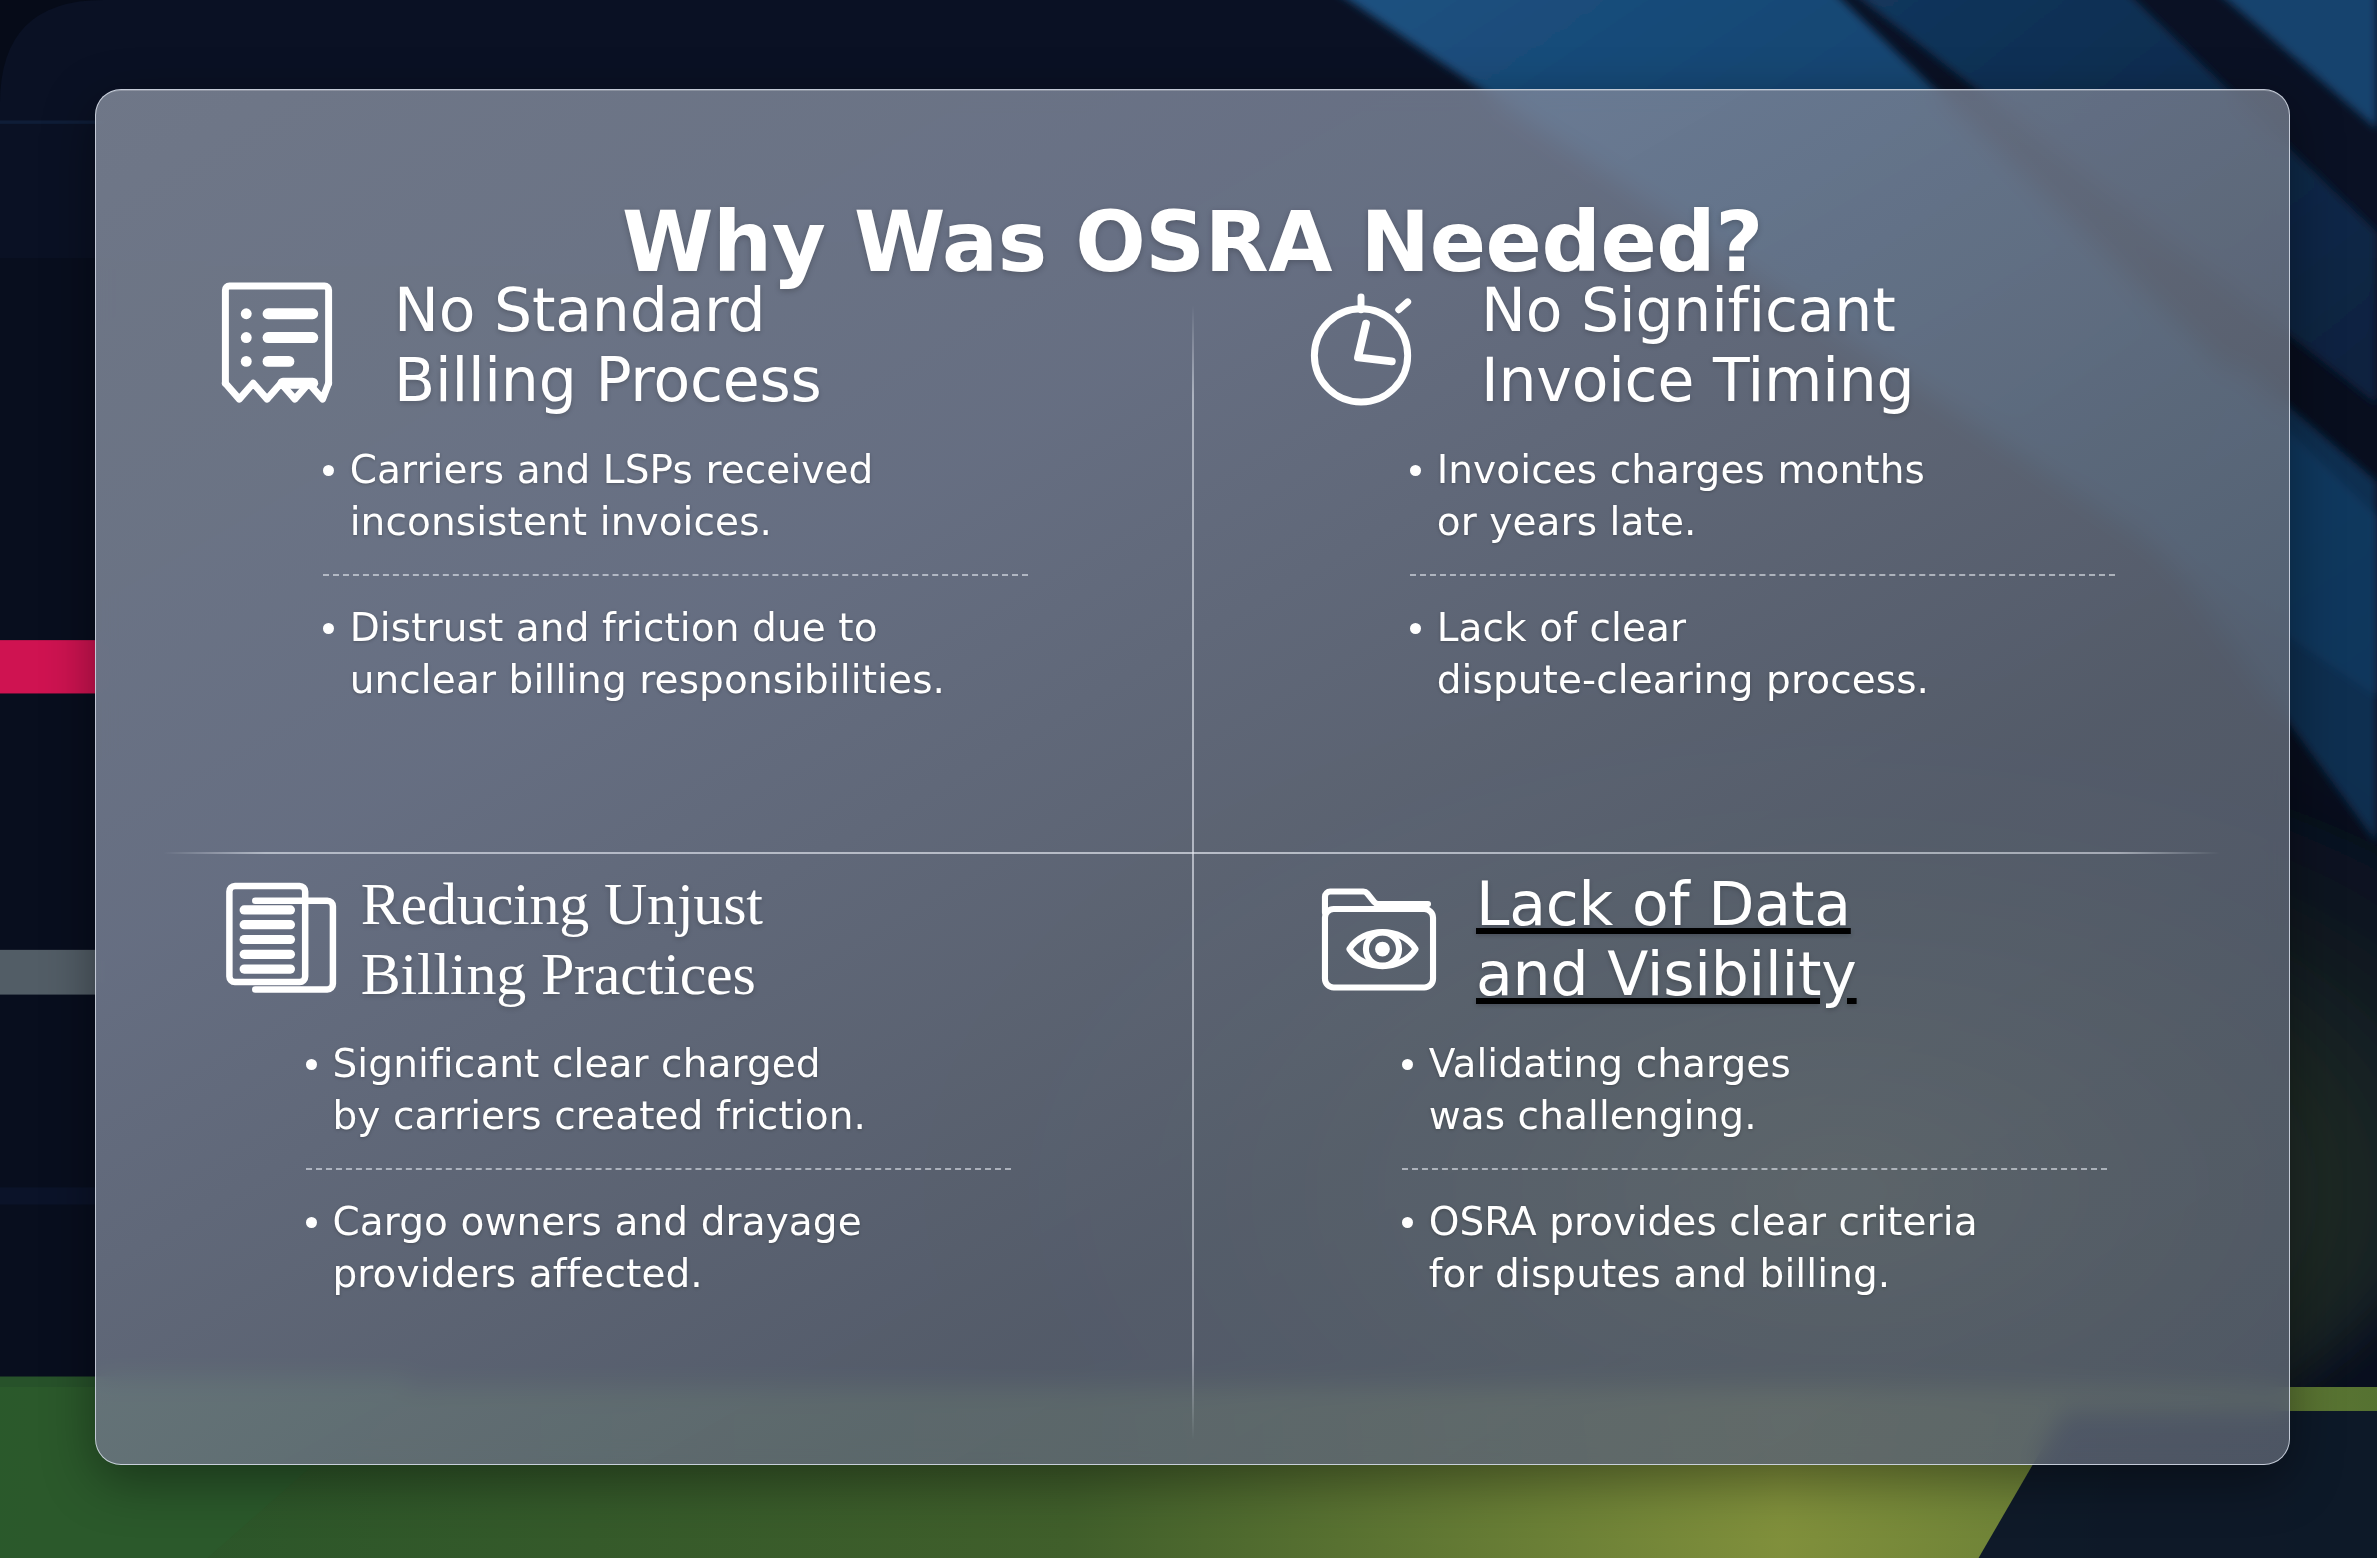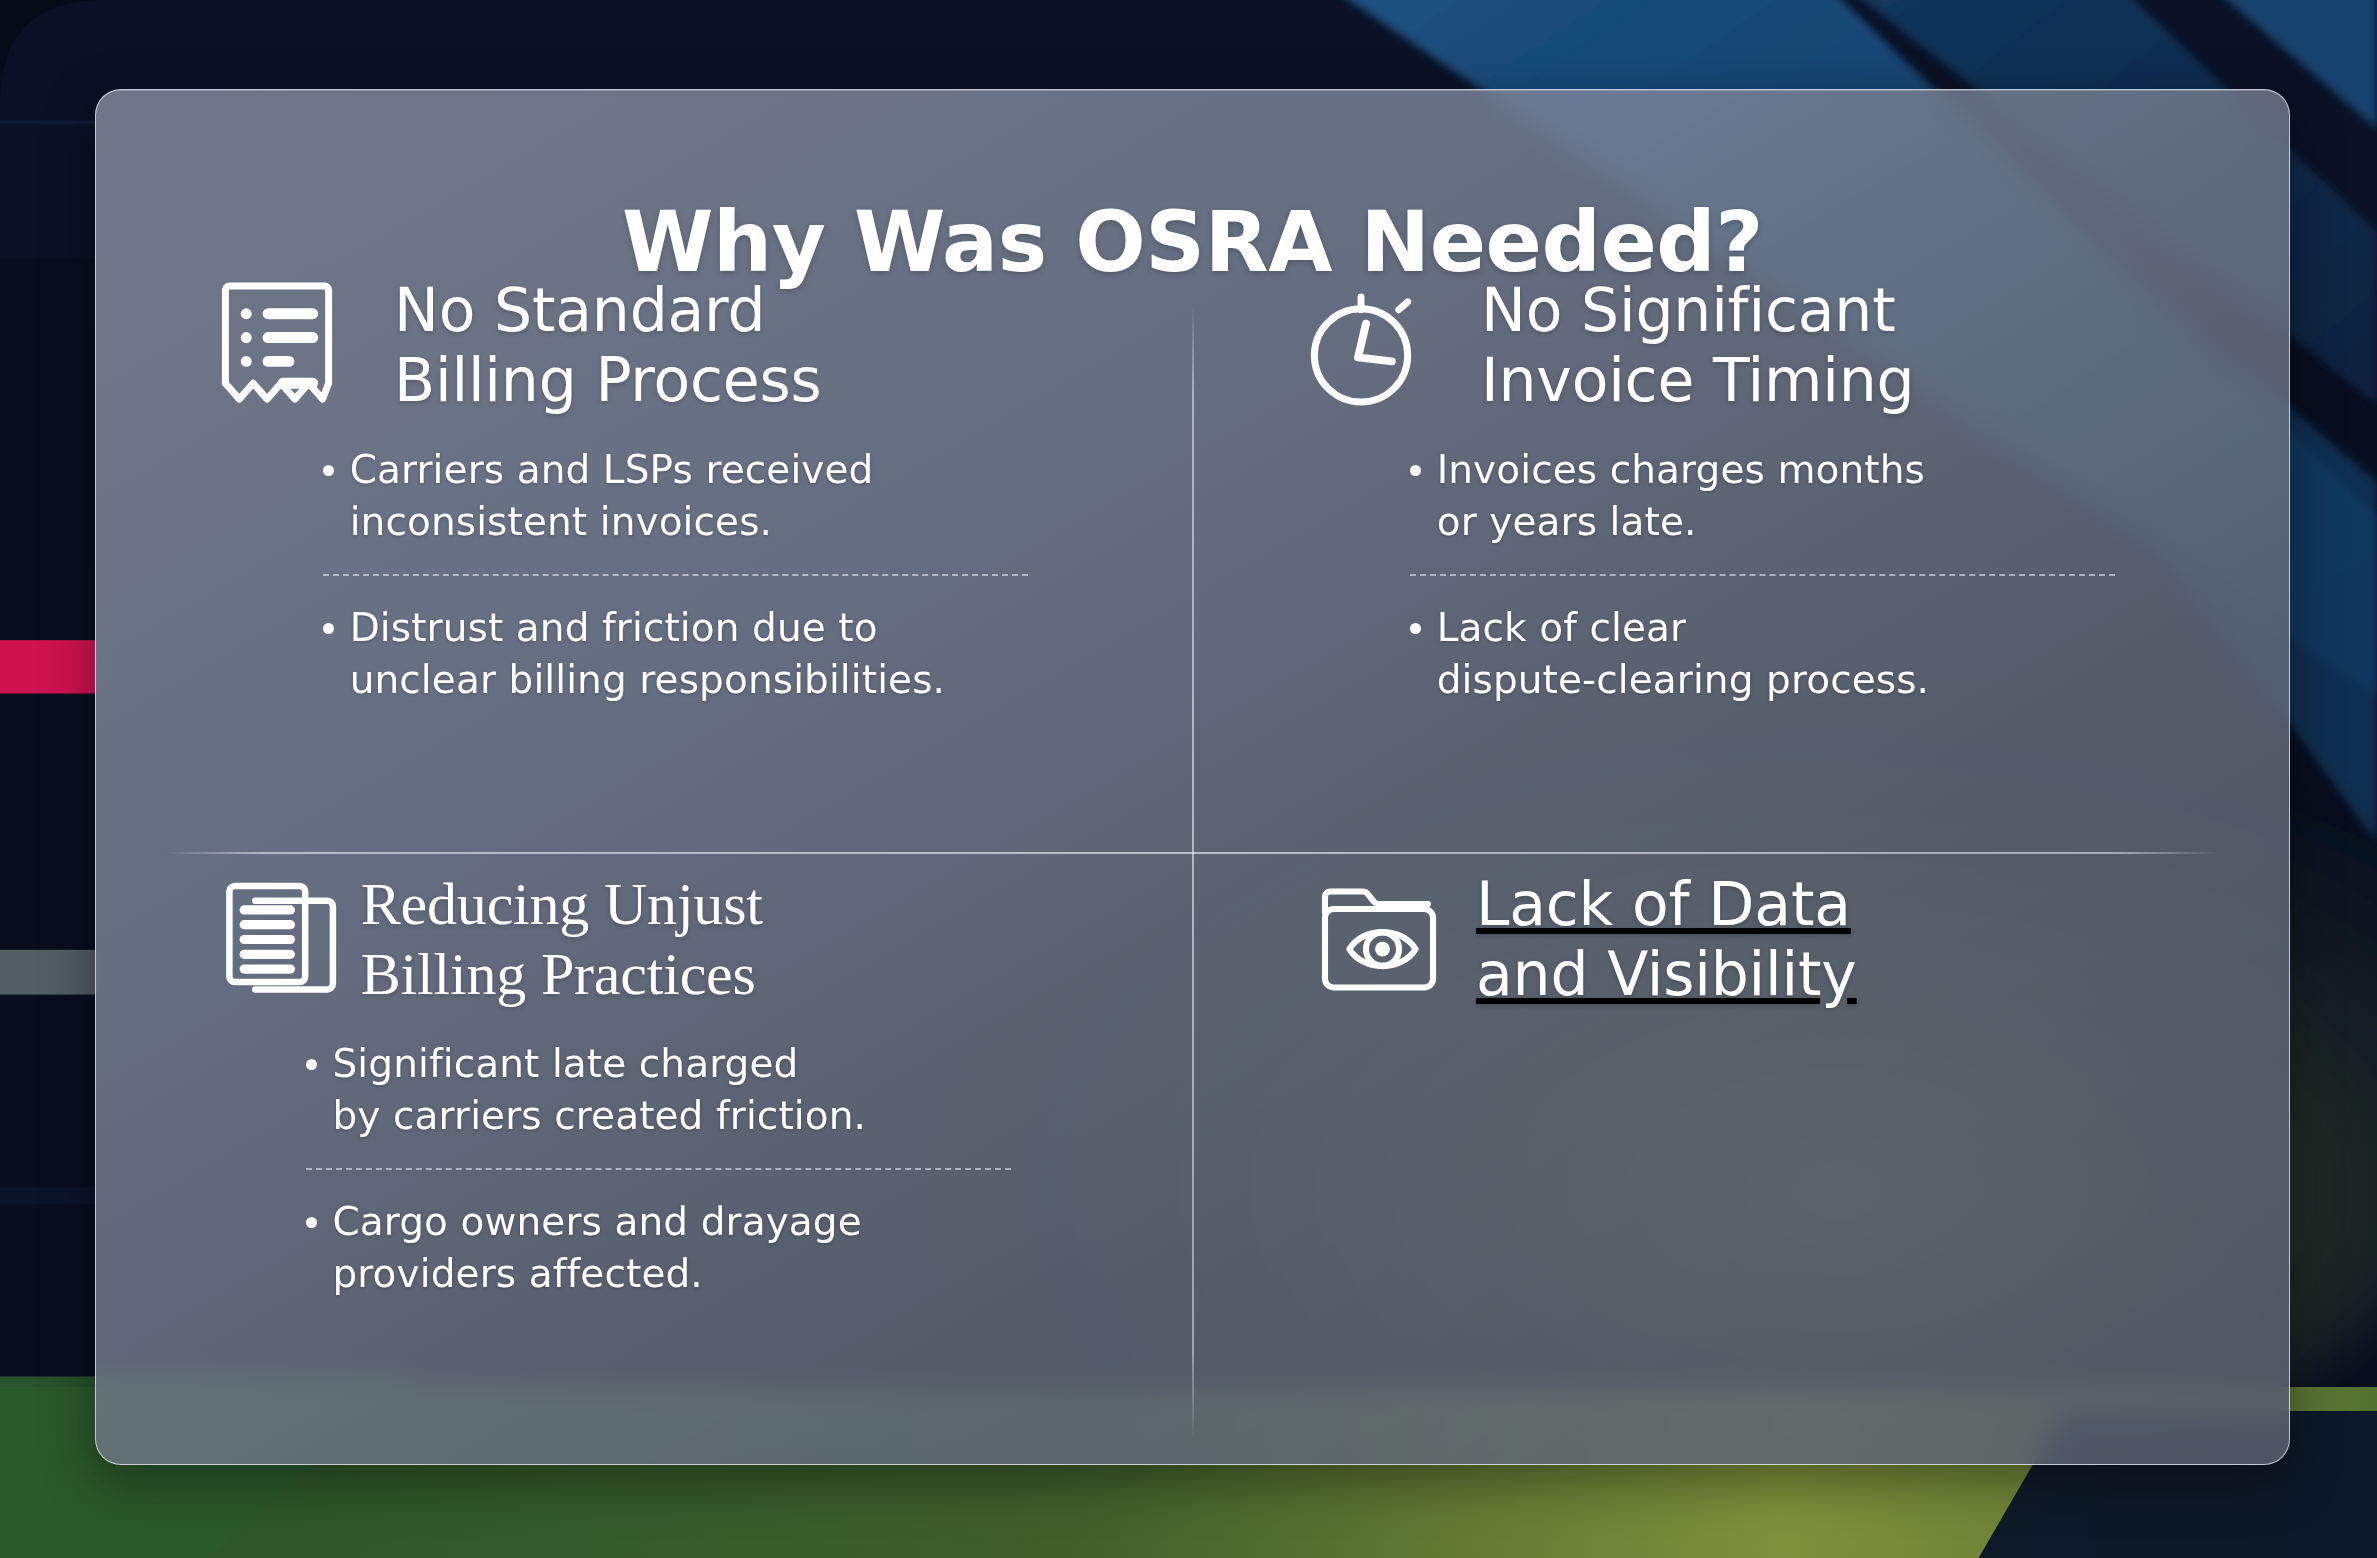--- a/index.html
+++ b/index.html
@@ -324,21 +324,21 @@
               <line x1="24" y1="82" x2="74" y2="82" stroke-width="10"></line>
               <line x1="24" y1="98" x2="74" y2="98" stroke-width="10"></line>
             </svg>
           </div>
           <div class="qtitle">Reducing Unjust
 Billing Practices</div>
         </div>
         <div class="qbullets">
           <div class="bullet">
             <span class="dot"></span>
-            <span class="btxt">Significant late charged
+            <span class="btxt">Significant clear charged
 by carriers created friction.</span>
           </div>
           <div class="dash-sep"></div>
           <div class="bullet">
             <span class="dot"></span>
             <span class="btxt">Cargo owners and drayage
 providers affected.</span>
           </div>
         </div>
       </div>
@@ -350,18 +350,31 @@
               <path d="M8 32 V14 a6 6 0 0 1 6 -6 h38 a6 6 0 0 1 4.6 2.2 l8 10 a6 6 0 0 0 4.6 2.2 h57"></path>
               <rect x="8" y="28" width="124" height="90" rx="10"></rect>
               <path d="M36 74 C52 48, 96 48, 112 74 C96 100, 52 100, 36 74 Z"></path>
               <circle cx="74" cy="74" r="19"></circle>
               <circle cx="74" cy="74" r="8.5" fill="#ffffff" stroke="none"></circle>
             </svg>
           </div>
           <div class="qtitle">Lack of Data
 and Visibility</div>
         </div>
+        <div class="qbullets">
+          <div class="bullet">
+            <span class="dot"></span>
+            <span class="btxt">Validating charges
+was challenging.</span>
+          </div>
+          <div class="dash-sep"></div>
+          <div class="bullet">
+            <span class="dot"></span>
+            <span class="btxt">OSRA provides clear criteria
+for disputes and billing.</span>
+          </div>
+        </div>
       </div>
 
     </div>
   </div>
 </div>
 
 
 </body></html>

